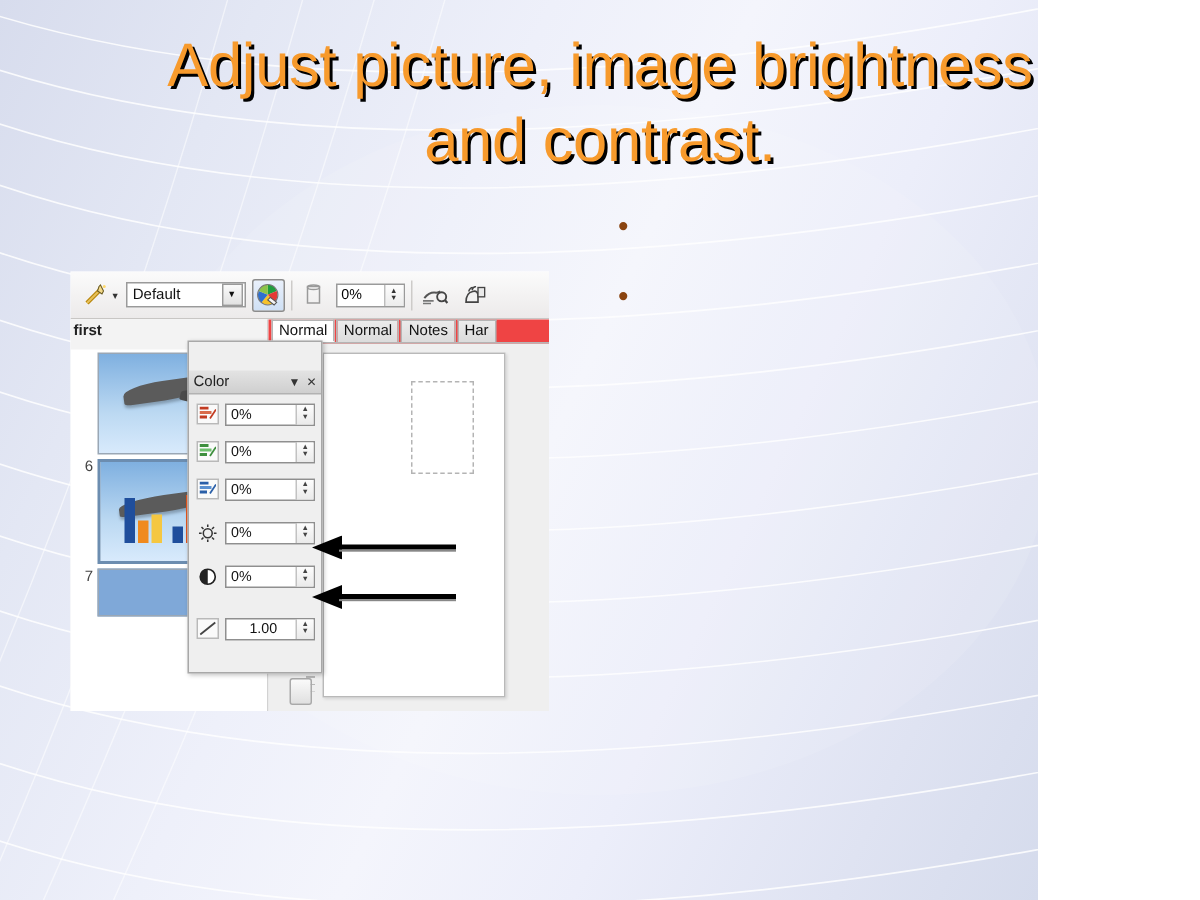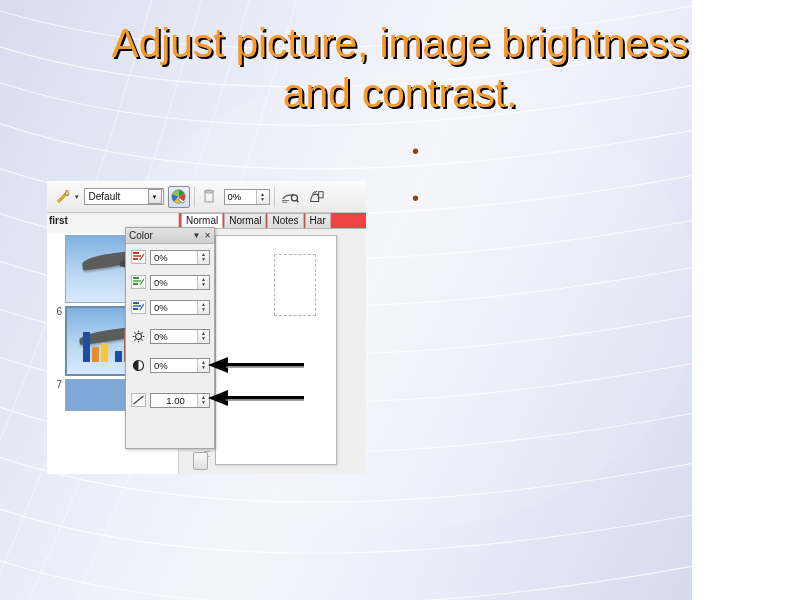--- a/index.html
+++ b/index.html
@@ -242,20 +242,21 @@
   }
   .cd-title {
     height: 15px;
     background: linear-gradient(#e3e3e3,#cfcfcf);
     border-bottom: 1px solid #b2b2b2;
     display: flex;
     align-items: center;
     padding: 0 3px;
     font-size: 10px;
     color: #222;
+    margin-top: 19px;
   }
   .cd-title .t { flex: 1; }
   .cd-title .ic { margin-left: 4px; font-size: 8px; color: #333; }
   .cd-row {
     display: flex;
     align-items: center;
     padding: 3px 4px 2px 5px;
     height: 20px;
   }
   .cd-icon {

